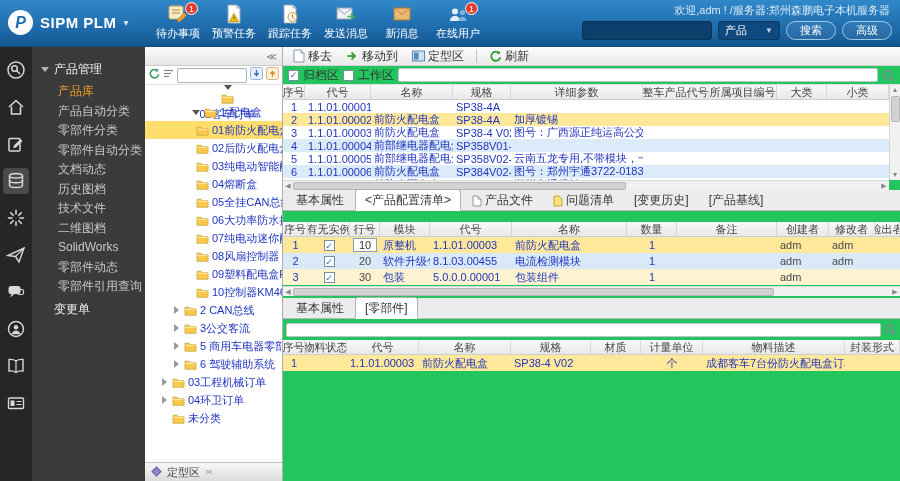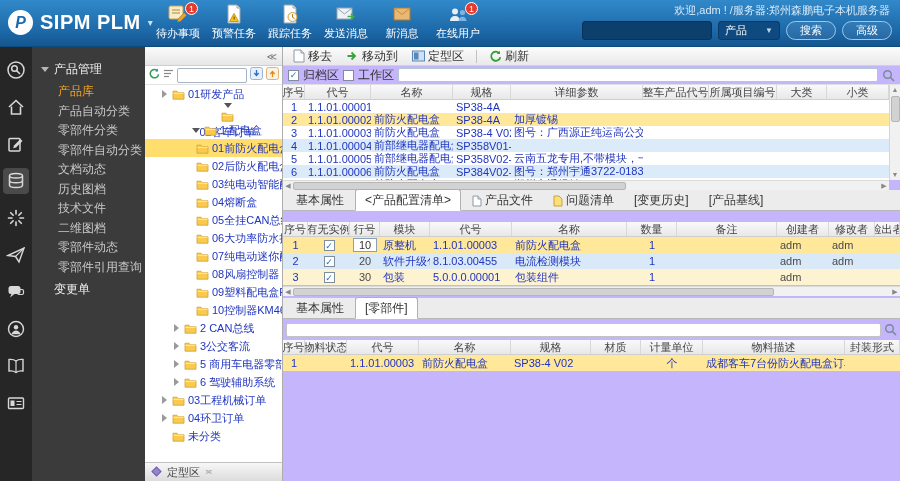--- a/index.html
+++ b/index.html
@@ -5,21 +5,21 @@
   * { margin:0; padding:0; box-sizing:border-box; }
   html,body { width:900px; height:481px; overflow:hidden; }
   body { font-family:"Liberation Sans","DejaVu Sans",sans-serif; background:#e2e5e8; position:relative; font-size:12px; }
 
   
   .hdr { position:absolute; left:0; top:0; width:900px; height:47px;
          background:linear-gradient(#3189c9,#1c67a7 70%,#15568f); border-bottom:1px solid #0d4a7d; z-index:5; }
   .logo { position:absolute; left:8px; top:10px; display:flex; align-items:center; gap:7px; cursor:pointer; }
   .logo-circle { width:25px; height:25px; border-radius:50%; background:#fff; color:#1a6cae; font-weight:bold;
                  font-size:16px; font-style:italic; display:flex; align-items:center; justify-content:center; }
-  .logo-text { color:#fff; font-size:20px; font-weight:bold; letter-spacing:.5px; }
+  .logo-text { color:#fff; font-size:15px; font-weight:bold; letter-spacing:.5px; }
   .logo-caret { color:#cfe2f3; font-size:10px; }
   .topnav { position:absolute; left:150px; top:4px; display:flex; }
   .nav-item { width:56px; text-align:center; color:#fff; font-size:11px; position:relative; cursor:pointer; }
   .nav-item .nicon { display:block; height:22px; margin:0 auto; }
   .nav-badge { position:absolute; top:-2px; right:8px; background:#e43b2c; color:#fff; border-radius:7px;
                min-width:13px; height:13px; line-height:13px; font-size:9px; padding:0 2px; border:1px solid #fff; }
   .welcome { position:absolute; right:10px; top:3px; color:#d7e8f7; font-size:11px; }
   .hsearch { position:absolute; right:8px; top:21px; display:flex; align-items:center; gap:6px; }
   .hinput { width:130px; height:19px; background:#0d3f6d; border:1px solid #0a3257; border-radius:3px;
             color:#fff; padding:0 6px; font-size:11px; outline:none; }
@@ -55,21 +55,21 @@
   .tree-body { position:absolute; top:38px; left:0; right:0; bottom:19px; overflow:hidden; }
   .tnode { display:flex; align-items:center; height:18px; white-space:nowrap; cursor:pointer; gap:3px; }
   .tnode .lbl { font-size:11px; color:#2035bf; }
   .tnode.root .lbl { color:#333; }
   .tnode.selected { background:#ffde6e; }
   .tnode .tar { width:9px; display:flex; justify-content:center; flex:none; }
   .tree-footer { position:absolute; bottom:0; left:0; right:0; height:19px; background:linear-gradient(#f7f7f7,#dcdcdc);
                  border-top:1px solid #c2c2c2; display:flex; align-items:center; gap:5px; padding:0 6px; color:#444; font-size:11px; }
 
   
-  .main { position:absolute; left:283px; top:47px; right:0; bottom:0; background:#c4b5fd; }
+  .main { position:absolute; left:283px; top:47px; right:0; bottom:0; background:#22c55e; }
   .mtoolbar { position:absolute; top:0; left:0; right:0; height:19px; background:linear-gradient(#fcfcfc,#e9e9e9);
               border-bottom:1px solid #d2d2d2; display:flex; align-items:center; padding-left:5px; gap:4px; }
   .tbtn { display:flex; align-items:center; gap:3px; font-size:12px; color:#333; padding:0 5px; cursor:pointer; height:18px; }
   .tdivider { width:1px; height:13px; background:#c2c2c2; margin:0 3px; }
   .filterrow { position:absolute; top:19px; left:0; right:0; height:19px; display:flex; align-items:center;
                gap:4px; padding:0 5px; border-bottom:1px solid #e0e0e0; }
   .cb { width:11px; height:11px; border:1px solid #7d8d9d; background:#fff; display:inline-flex; align-items:center;
         justify-content:center; font-size:9px; color:#2a6fc0; flex:none; cursor:pointer; }
   .cblabel { font-size:12px; color:#333; white-space:nowrap; }
   .filterinput { flex:1; height:14px; border:1px solid #b8c6d4; border-radius:2px; outline:none; font-size:11px; padding:0 4px; }
@@ -250,20 +250,21 @@
       <span>产品管理</span>
     </div>
     <div class="side-item active">产品库</div>
     <div class="side-item">产品自动分类</div>
     <div class="side-item">零部件分类</div>
     <div class="side-item">零部件自动分类</div>
     <div class="side-item">文档动态</div>
     <div class="side-item">历史图档</div>
     <div class="side-item">技术文件</div>
     <div class="side-item">二维图档</div>
+    <div class="side-item">SolidWorks</div>
     <div class="side-item">零部件动态</div>
     <div class="side-item">零部件引用查询</div>
     <div class="side-sec">
       <span class="ar-sp"></span>
       <span>变更单</span>
     </div>
   </div>
 
 <div class="treepanel">
   <div class="tree-top">
@@ -285,32 +286,20 @@
     <span><svg width="13" height="13">
           <rect x="0.5" y="0.5" width="12" height="12" rx="2" fill="#e8f0fa" stroke="#9ab4d4"></rect>
           <path d="M6.5 3v4.5M4.3 6l2.2 2.6L8.7 6" stroke="#2e6fc0" stroke-width="1.3" fill="none"></path>
         </svg></span>
     <span><svg width="13" height="13">
           <rect x="0.5" y="0.5" width="12" height="12" rx="2" fill="#fdf1e0" stroke="#dfb37c"></rect>
           <path d="M6.5 10V5.5M4.3 7l2.2-2.6L8.7 7" stroke="#e8851a" stroke-width="1.3" fill="none"></path>
         </svg></span>
   </div>
   <div class="tree-body" id="tree">
-      <div class="tnode" style="padding-left: 15px;">
-        <span class="tar">
-          <span class="ar-r"></span>
-        </span>
-        <span style="display: inline-flex;">
-          <svg width="13" height="11">
-            <path d="M1 2.2h4l1.2 1.6H12v6.4H1z" fill="#fbca4d" stroke="#c9a23a" stroke-width="0.8"></path>
-            <path d="M1.4 4.4h10.2" stroke="#fde9a8" stroke-width="1"></path>
-          </svg>
-        </span>
-        <span class="lbl">01研发产品</span>
-      </div>
       <div class="tnode" style="padding-left: 28px; flex-direction: column;">
         <span class="tar">
           <span class="ar-d" style="border-top-color:#555;"></span>
         </span>
         <span style="display: inline-flex;">
           <svg width="13" height="11">
             <path d="M1 2.2h4l1.2 1.6H12v6.4H1z" fill="#fbca4d" stroke="#c9a23a" stroke-width="0.8"></path>
             <path d="M1.4 4.4h10.2" stroke="#fde9a8" stroke-width="1"></path>
           </svg>
         </span>

